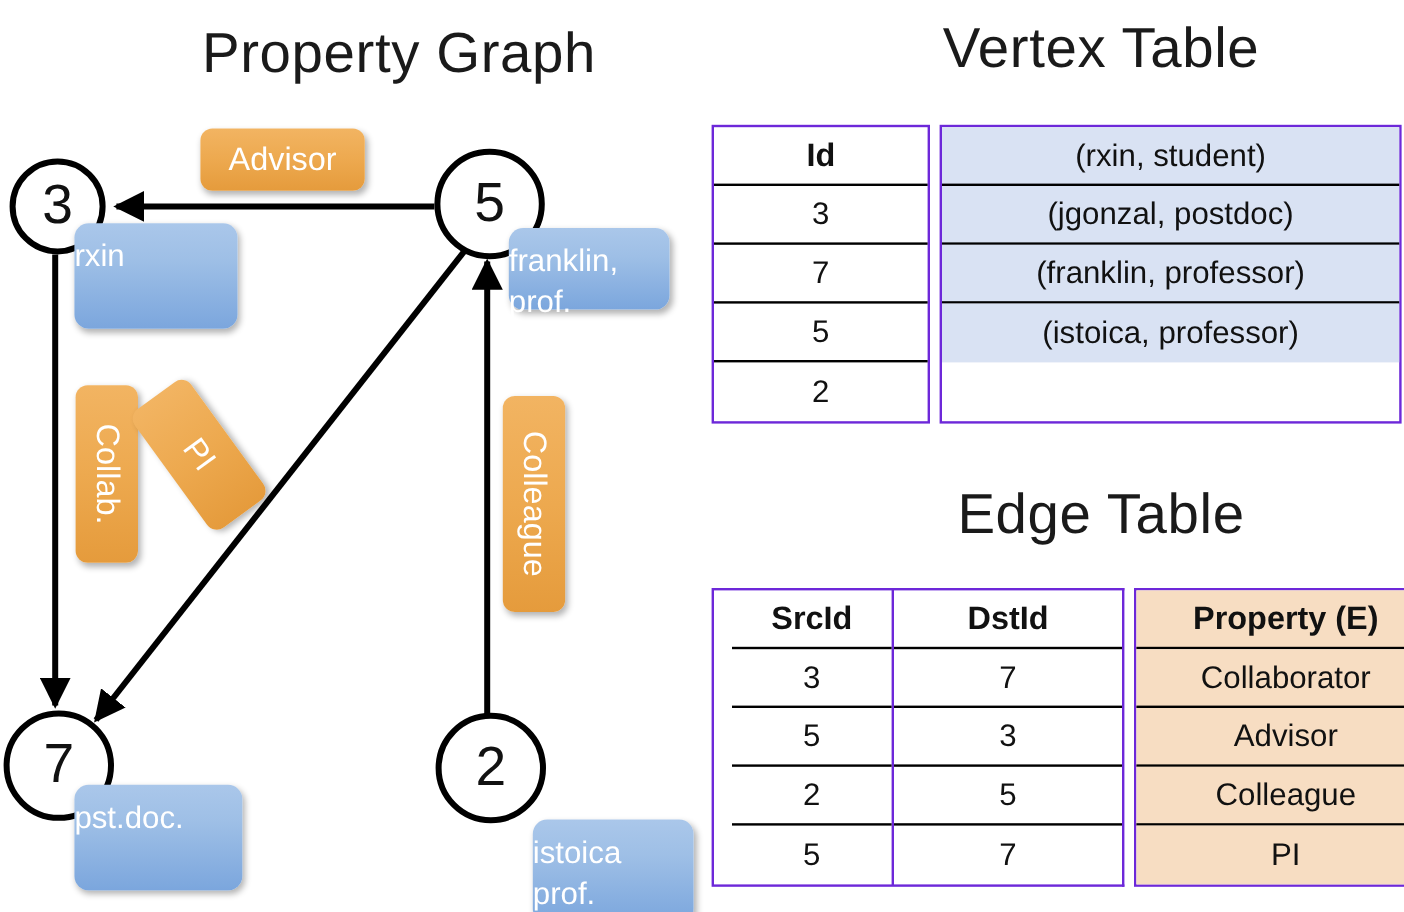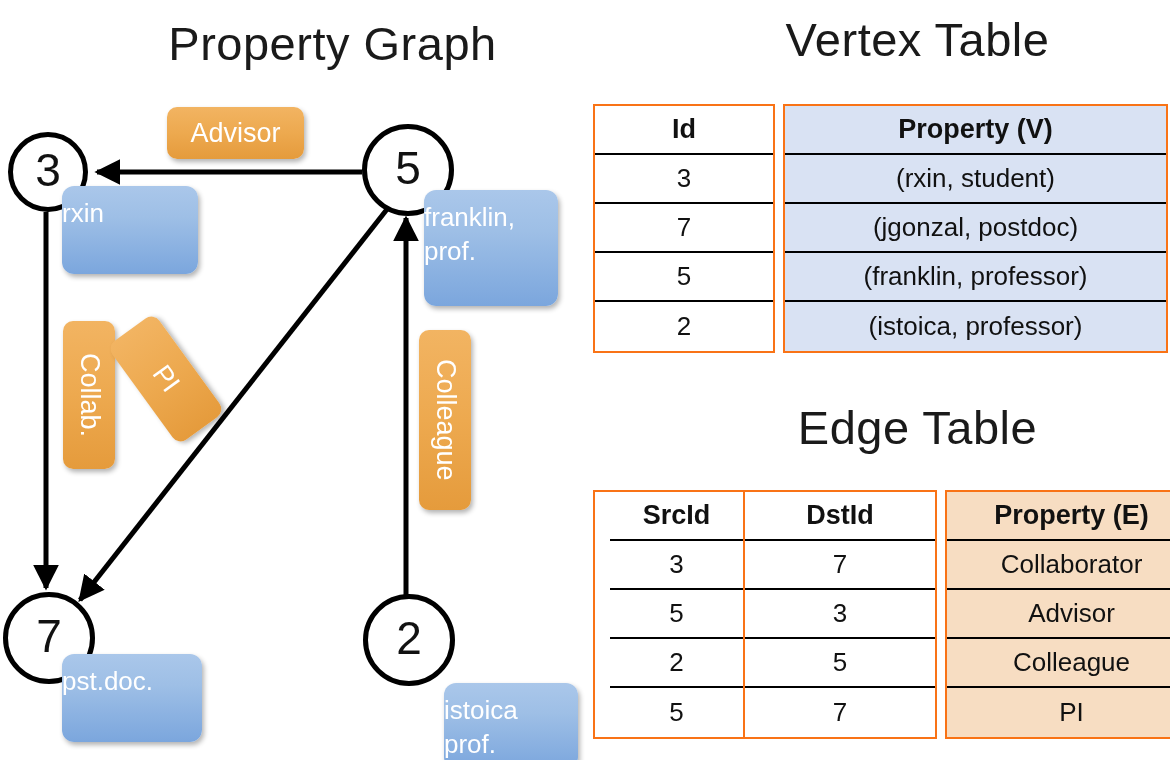--- a/index.html
+++ b/index.html
@@ -101,21 +101,21 @@
 
   
   .tbl {
     position: absolute;
     display: flex;
     align-items: stretch;
   }
   .tcol {
     display: flex;
     flex-direction: column;
-    border: 2px solid #f97316;
+    border: 2px solid #6d28d9;
     box-sizing: border-box;
   }
   .tcell {
     display: flex;
     align-items: center;
     justify-content: center;
     border-bottom: 2px solid #000000;
     box-sizing: border-box;
     font-size: 26px;
     color: #111111;
@@ -162,21 +162,21 @@
   <div class="vertex-node" style="left:3px; top:592px; width:92px; height:92px;">
     <span class="vid">7</span>
   </div>
   <div class="vertex-node" style="left:363px; top:594px; width:92px; height:92px;">
     <span class="vid">2</span>
   </div>
 
   <div class="prop-box" style="left:62px; top:186px; width:136px; height:88px;">
     <div>rxin</div>
   </div>
-  <div class="prop-box" style="left:424px; top:190px; width:134px; height:116px;">
+  <div class="prop-box" style="left:424px; top:190px; width:134px; height:68px;">
     <div>franklin,</div>
     <div>prof.</div>
   </div>
   <div class="prop-box" style="left:62px; top:654px; width:140px; height:88px;">
     <div>pst.doc.</div>
   </div>
   <div class="prop-box" style="left:444px; top:656px; width:134px; height:86px;margin-top:27px;">
     <div>istoica</div>
     <div>prof.</div>
   </div>
@@ -201,21 +201,20 @@
 <div class="tbl" id="vertex-table" style="left:593px; top:104px;">
   <div class="tcol" style="width:182px;">
     <div class="tcell head">Id</div>
     <div class="tcell">3</div>
     <div class="tcell">7</div>
     <div class="tcell">5</div>
     <div class="tcell last">2</div>
   </div>
   <div class="gap"></div>
   <div class="tcol" style="width:385px;">
-    <div class="tcell head fill-blue">Property (V)</div>
     <div class="tcell fill-blue">(rxin, student)</div>
     <div class="tcell fill-blue">(jgonzal, postdoc)</div>
     <div class="tcell fill-blue">(franklin, professor)</div>
     <div class="tcell fill-blue last">(istoica, professor)</div>
   </div>
 </div>
 
 <div class="tbl" id="edge-table" style="left:593px; top:490px;">
   <div class="tcol" style="width:152px; border-right-width:2px;padding-left:15px;">
     <div class="tcell head">SrcId</div>

